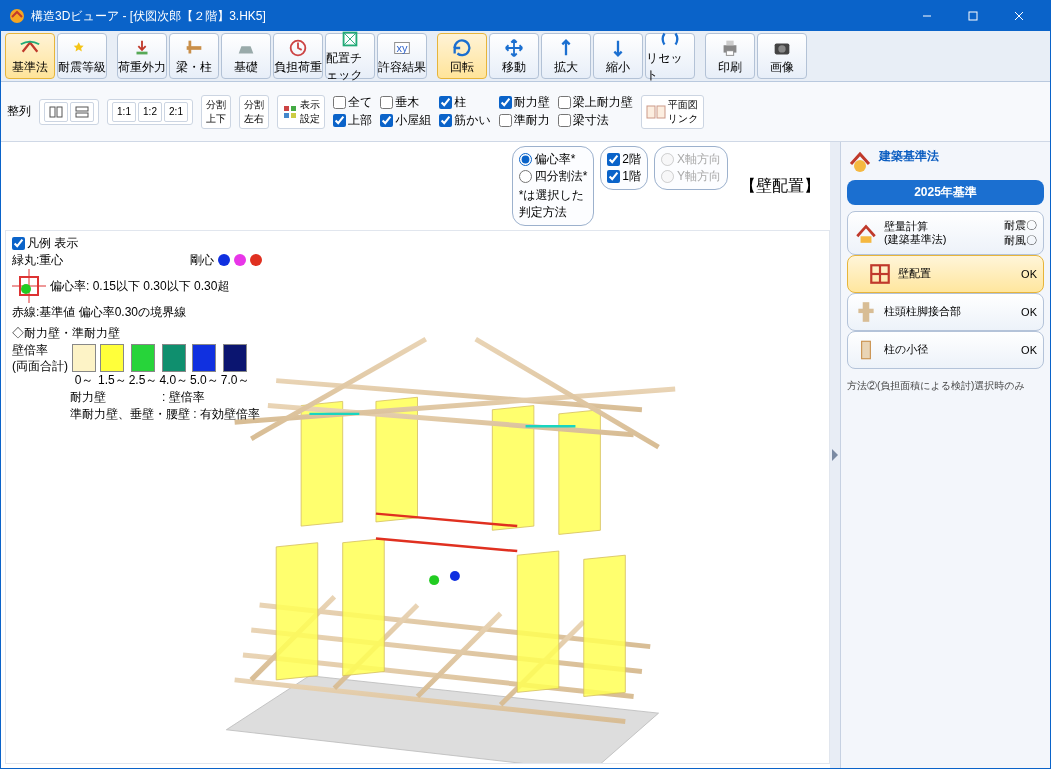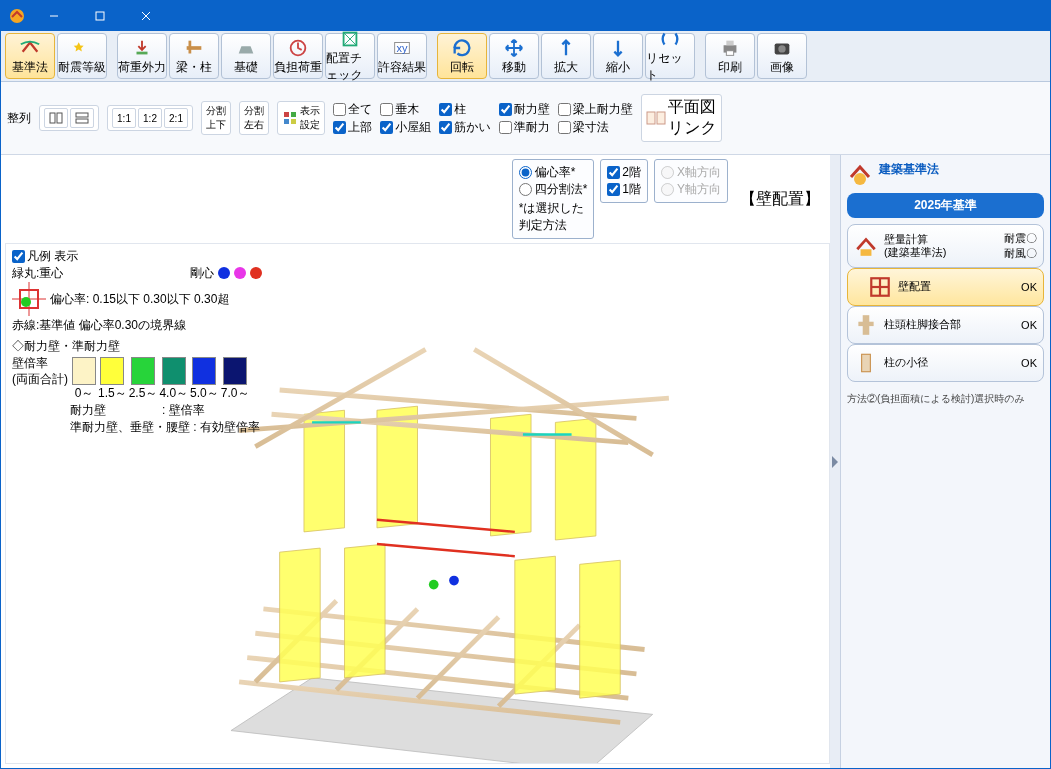--- a/index.html
+++ b/index.html
@@ -17,21 +17,21 @@
 .sep{width:6px;}
 .optbar{background:#f7f9fc;border-bottom:1px solid #cfd8e6;padding:12px 6px;display:flex;align-items:center;gap:8px;font-size:11px;}
 .ogroup{display:flex;align-items:center;gap:2px;border:1px solid #ccd5e2;border-radius:3px;padding:2px 4px;background:#fff;}
 .ogroup .mini{width:24px;height:20px;border:1px solid #ccd5e2;background:#fff;display:flex;align-items:center;justify-content:center;font-size:10px;cursor:pointer;border-radius:2px;}
 .chkcol{display:flex;flex-direction:column;gap:1px;}
 .chk{display:flex;align-items:center;gap:2px;font-size:11px;}
 .chk input{accent-color:#0a63c9;}
 .body{flex:1;display:flex;overflow:hidden;}
 .main{flex:1;display:flex;flex-direction:column;background:#fff;position:relative;}
 .ctrlstrip{display:flex;gap:6px;padding:4px 6px;align-items:flex-start;}
-.panel{border:1px solid #9cb1cd;border-radius:3px;background:#fcfdff;padding:4px 6px;font-size:11px;}
+.panel{border:1px solid #9cb1cd;border-radius:13px;background:#fcfdff;padding:4px 6px;font-size:11px;}
 .radio{display:flex;align-items:center;gap:3px;}
 .radio input{accent-color:#0a63c9;}
 .viewtitle{font-weight:normal;font-size:16px;margin-left:6px;align-self:center;}
 .legend{position:absolute;left:6px;top:4px;width:250px;font-size:11px;line-height:1.35;z-index:5;}
 .legend .row{display:flex;align-items:center;gap:4px;margin:1px 0;}
 .dot{width:12px;height:12px;border-radius:50%;display:inline-block;}
 .swatch{width:24px;height:28px;border:1px solid #888;display:inline-block;}
 .swrow{display:flex;gap:2px;align-items:flex-end;margin-top:2px;}
 .swcol{display:flex;flex-direction:column;align-items:center;font-size:10px;}
 .viewport{flex:1;position:relative;background:#fff;margin:0 0 4px 4px;border:1px solid #e1e6ee;}
@@ -50,20 +50,21 @@
 </style>
 </head>
 <body>
 
 <div class="window">
   <div class="titlebar">
     <svg class="icon" viewBox="0 0 16 16">
         <circle cx="8" cy="8" r="7" fill="#f5a623"></circle>
         <path d="M3 9 L8 4 L13 9" stroke="#c0392b" stroke-width="2" fill="none"></path>
       </svg>
+    <div class="title">構造3Dビューア - [伏図次郎【２階】3.HK5]</div>
     <div class="winbtns">
       <div class="winbtn">
           <svg width="10" height="10">
             <line x1="1" y1="5" x2="9" y2="5" stroke="#fff" stroke-width="1"></line>
           </svg>
         </div>
       <div class="winbtn">
           <svg width="10" height="10">
             <rect x="1" y="1" width="8" height="8" stroke="#fff" fill="none"></rect>
           </svg>
@@ -300,21 +301,21 @@
       <label class="chk">
           <input type="checkbox" style="">
           <span>梁寸法</span>
         </label>
     </div>
     <div class="ogroup">
       <svg width="20" height="14">
           <rect x="1" y="1" width="8" height="12" stroke="#c98" fill="#fceee0"></rect>
           <rect x="11" y="1" width="8" height="12" stroke="#c98" fill="#fceee0"></rect>
         </svg>
-      <span style="white-space:pre;font-size:16px">平面図
+      <span style="white-space:pre;font-size:10px">平面図
 リンク</span>
     </div>
   </div>
 
   <div class="body">
     <div class="main">
       <div class="ctrlstrip" style="justify-content:flex-end;padding-right:10px;">
         <div class="panel">
           <label class="radio">
               <input type="radio" name="m" checked="" style="">

